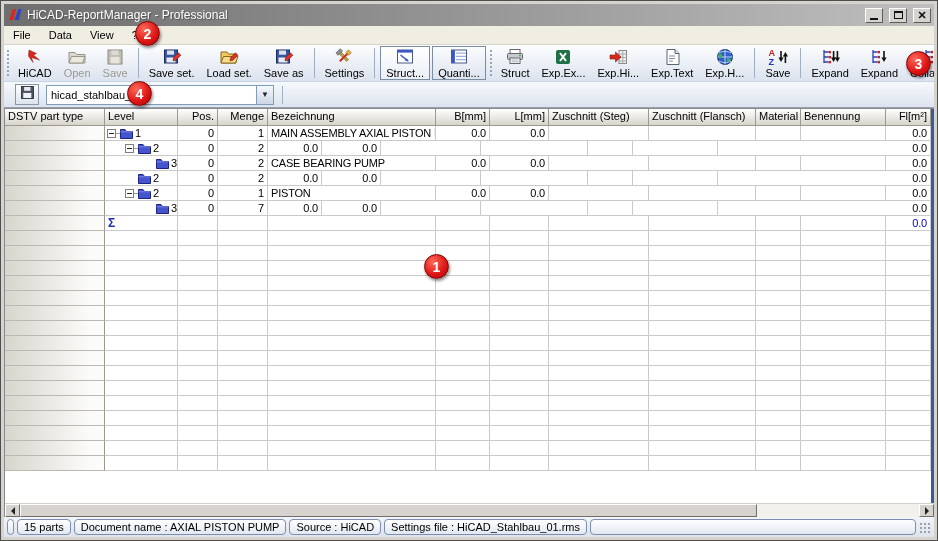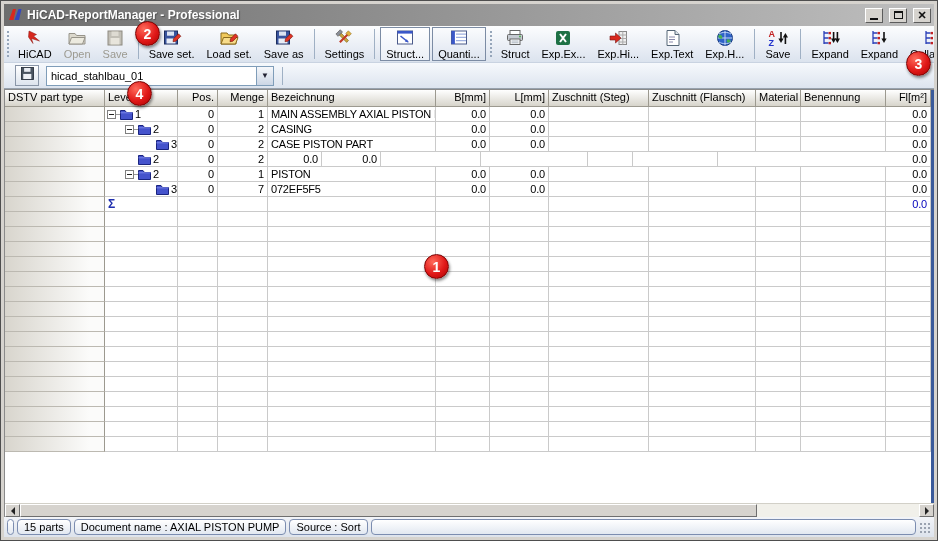--- a/index.html
+++ b/index.html
@@ -4,21 +4,21 @@
 <style>
   * { box-sizing: border-box; margin: 0; padding: 0; }
   html,body { width:938px; height:541px; }
   body { position:relative; font-family:"Liberation Sans", sans-serif; background:#ffffff; overflow:hidden; }
 
   .window { position:absolute; inset:0; background:#d6d3ce; border:1px solid #4e4e4e; padding:3px; display:flex; flex-direction:column; }
 
   
   .titlebar { height:22px; flex:0 0 22px; background:linear-gradient(to right,#6e6e6e,#9a9a9a 55%,#bfbfbf); display:flex; align-items:center; padding:0 3px; gap:4px; }
   .title-icon { width:16px; height:16px; flex:0 0 16px; }
-  .title-text { color:#fff; font-weight:bold; font-size:12px; flex:1; white-space:nowrap; overflow:hidden; text-shadow:1px 1px 1px rgba(0,0,0,.35); }
+  .title-text { color:#fff; font-weight:normal; font-size:12px; flex:1; white-space:nowrap; overflow:hidden; text-shadow:1px 1px 1px rgba(0,0,0,.35); }
   .win-btn { width:18px; height:15px; background:#d6d3ce; border:1px solid; border-color:#ffffff #5c5c5c #5c5c5c #ffffff; display:flex; align-items:center; justify-content:center; margin-left:2px; }
   .glyph-min { width:8px; height:2px; background:#111; margin-top:8px; }
   .glyph-max { width:9px; height:8px; border:1px solid #111; border-top-width:2px; }
   .glyph-close { font-size:11px; font-weight:bold; line-height:1; color:#111; }
 
   
   .menubar { height:19px; flex:0 0 19px; background:#f0eee3; display:flex; align-items:center; font-size:11px; border-bottom:1px solid #d6d4c8; }
   .menu-item { padding:2px 9px; }
 
   
@@ -102,20 +102,26 @@
         <span class="glyph-min"></span>
       </span>
     <span class="win-btn">
         <span class="glyph-max"></span>
       </span>
     <span class="win-btn">
         <span class="glyph-close">✕</span>
       </span>
   </div>
 
+  <div class="menubar" id="menubar">
+      <div class="menu-item">File</div>
+      <div class="menu-item">Data</div>
+      <div class="menu-item">View</div>
+      <div class="menu-item">?</div>
+    </div>
 
   <div class="toolbar-main" id="toolbar-main">
       <span class="gripper"></span>
       <div class="tbtn">
         <span class="ticon">
           <svg width="20" height="20" viewBox="0 0 20 20">
             <path d="M4 3l7.5 3.5-3 1.5 6 5-8-2.5 1.5 5L3.5 9z" fill="#d8281e" stroke="#8a120c" stroke-width="0.5"></path>
           </svg>
         </span>
         <span class="tlabel">HiCAD</span>
@@ -399,21 +405,20 @@
               <span style="display:flex">
                 <svg width="13" height="11" viewBox="0 0 13 11">
                   <path d="M0.5 1.5h4.5l1.5 2h6v7H0.5z" fill="#4553cc" stroke="#1a2480"></path>
                   <path d="M0.5 3.8h12" stroke="#7b87ea" stroke-width="1"></path>
                 </svg>
               </span>
               <span class="level-num">2</span>
             </div>
             <div class="gc r " style="width:40px">0</div>
             <div class="gc r " style="width:50px">2</div>
-            <div class="gc " style="width:168px">CASING</div>
             <div class="gc r " style="width:54px">0.0</div>
             <div class="gc r " style="width:59px">0.0</div>
             <div class="gc " style="width:100px"></div>
             <div class="gc " style="width:107px"></div>
             <div class="gc " style="width:45px"></div>
             <div class="gc " style="width:85px"></div>
             <div class="gc r " style="width:45px;flex:1 0 45px">0.0</div>
           </div>
           <div class="grow">
             <div class="gc first " style="width:100px"></div>
@@ -423,21 +428,21 @@
               <span style="display:flex">
                 <svg width="13" height="11" viewBox="0 0 13 11">
                   <path d="M0.5 1.5h4.5l1.5 2h6v7H0.5z" fill="#4553cc" stroke="#1a2480"></path>
                   <path d="M0.5 3.8h12" stroke="#7b87ea" stroke-width="1"></path>
                 </svg>
               </span>
               <span class="level-num">3</span>
             </div>
             <div class="gc r " style="width:40px">0</div>
             <div class="gc r " style="width:50px">2</div>
-            <div class="gc " style="width:168px">CASE PISTON PART</div>
+            <div class="gc " style="width:168px">CASE BEARING PUMP</div>
             <div class="gc r " style="width:54px">0.0</div>
             <div class="gc r " style="width:59px">0.0</div>
             <div class="gc " style="width:100px"></div>
             <div class="gc " style="width:107px"></div>
             <div class="gc " style="width:45px"></div>
             <div class="gc " style="width:85px"></div>
             <div class="gc r " style="width:45px;flex:1 0 45px">0.0</div>
           </div>
           <div class="grow">
             <div class="gc first " style="width:100px"></div>
@@ -495,21 +500,20 @@
               <span style="display:flex">
                 <svg width="13" height="11" viewBox="0 0 13 11">
                   <path d="M0.5 1.5h4.5l1.5 2h6v7H0.5z" fill="#4553cc" stroke="#1a2480"></path>
                   <path d="M0.5 3.8h12" stroke="#7b87ea" stroke-width="1"></path>
                 </svg>
               </span>
               <span class="level-num">3</span>
             </div>
             <div class="gc r " style="width:40px">0</div>
             <div class="gc r " style="width:50px">7</div>
-            <div class="gc " style="width:168px">072EF5F5</div>
             <div class="gc r " style="width:54px">0.0</div>
             <div class="gc r " style="width:59px">0.0</div>
             <div class="gc " style="width:100px"></div>
             <div class="gc " style="width:107px"></div>
             <div class="gc " style="width:45px"></div>
             <div class="gc " style="width:85px"></div>
             <div class="gc r " style="width:45px;flex:1 0 45px">0.0</div>
           </div>
           <div class="grow">
             <div class="gc first " style="width:100px"></div>
@@ -759,21 +763,22 @@
       <span class="scroll-arrow right">
           <span class="tri-right"></span>
         </span>
     </div>
   </div>
 
   <div class="statusbar" id="statusbar">
     <span class="status-cell tiny"></span>
   <span class="status-cell">15 parts</span>
       <span class="status-cell">Document name : AXIAL PISTON PUMP</span>
-      <span class="status-cell">Source : Sort</span>
+      <span class="status-cell">Source : HiCAD</span>
+      <span class="status-cell">Settings file : HiCAD_Stahlbau_01.rms</span>
       <span class="status-cell fill"></span>
       <span class="resize-grip"></span>
     </div>
 
 </div>
 
 <div class="badge" id="badge-1">1</div>
 <div class="badge" id="badge-2">2</div>
 <div class="badge" id="badge-3">3</div>
 <div class="badge" id="badge-4">4</div>

